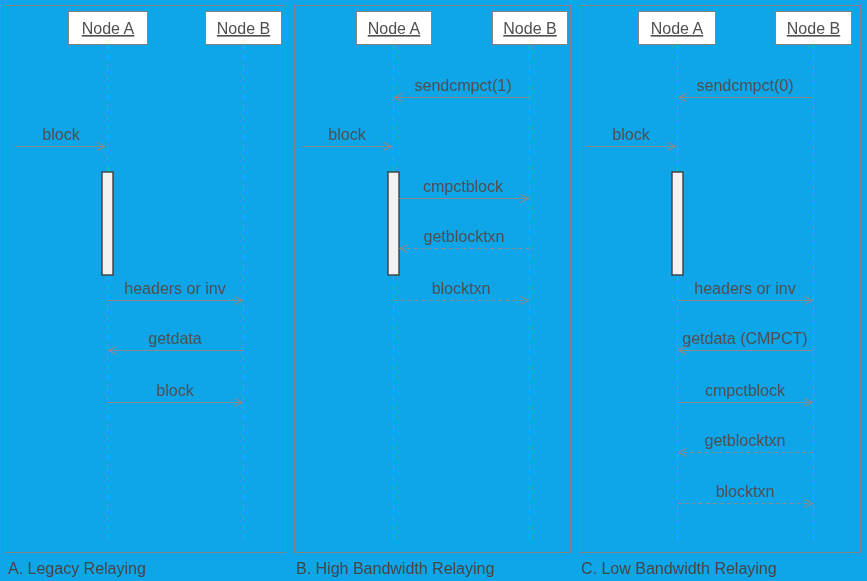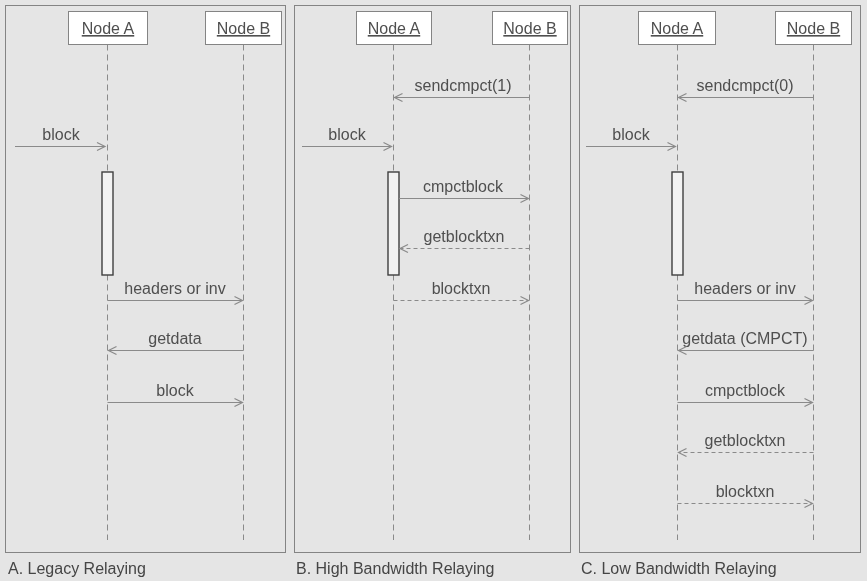--- a/index.html
+++ b/index.html
@@ -1,17 +1,17 @@
 <!DOCTYPE html>
 <html><head>
 <meta charset="utf-8">
 <style>
   html,body{margin:0;padding:0;background:#ffffff;}
   body{width:867px;height:581px;overflow:hidden;}
-  .diagram-wrap{position:relative;width:867px;height:581px;background:#e5e5e5;}
+  .diagram-wrap{position:relative;width:867px;height:581px;background:#0ea5e9;}
   svg{display:block;}
   .frame{fill:none;stroke:#848484;stroke-width:1;}
   .nodebox{fill:#ffffff;stroke:#848484;stroke-width:1;}
   .lifeline{stroke:#8a8a8a;stroke-width:1;stroke-dasharray:6 4;fill:none;}
   .msgline{stroke:#8a8a8a;stroke-width:1;fill:none;}
   .msgline.dashed{stroke-dasharray:4 3;}
   .actbar{fill:#f2f2f2;stroke:#3f3f3f;stroke-width:1.4;}
   text{font-family:"Liberation Sans", sans-serif;fill:#4f4f4f;}
   .actor-label{font-size:16px;text-decoration:underline;}
   .msg-label{font-size:16px;}

